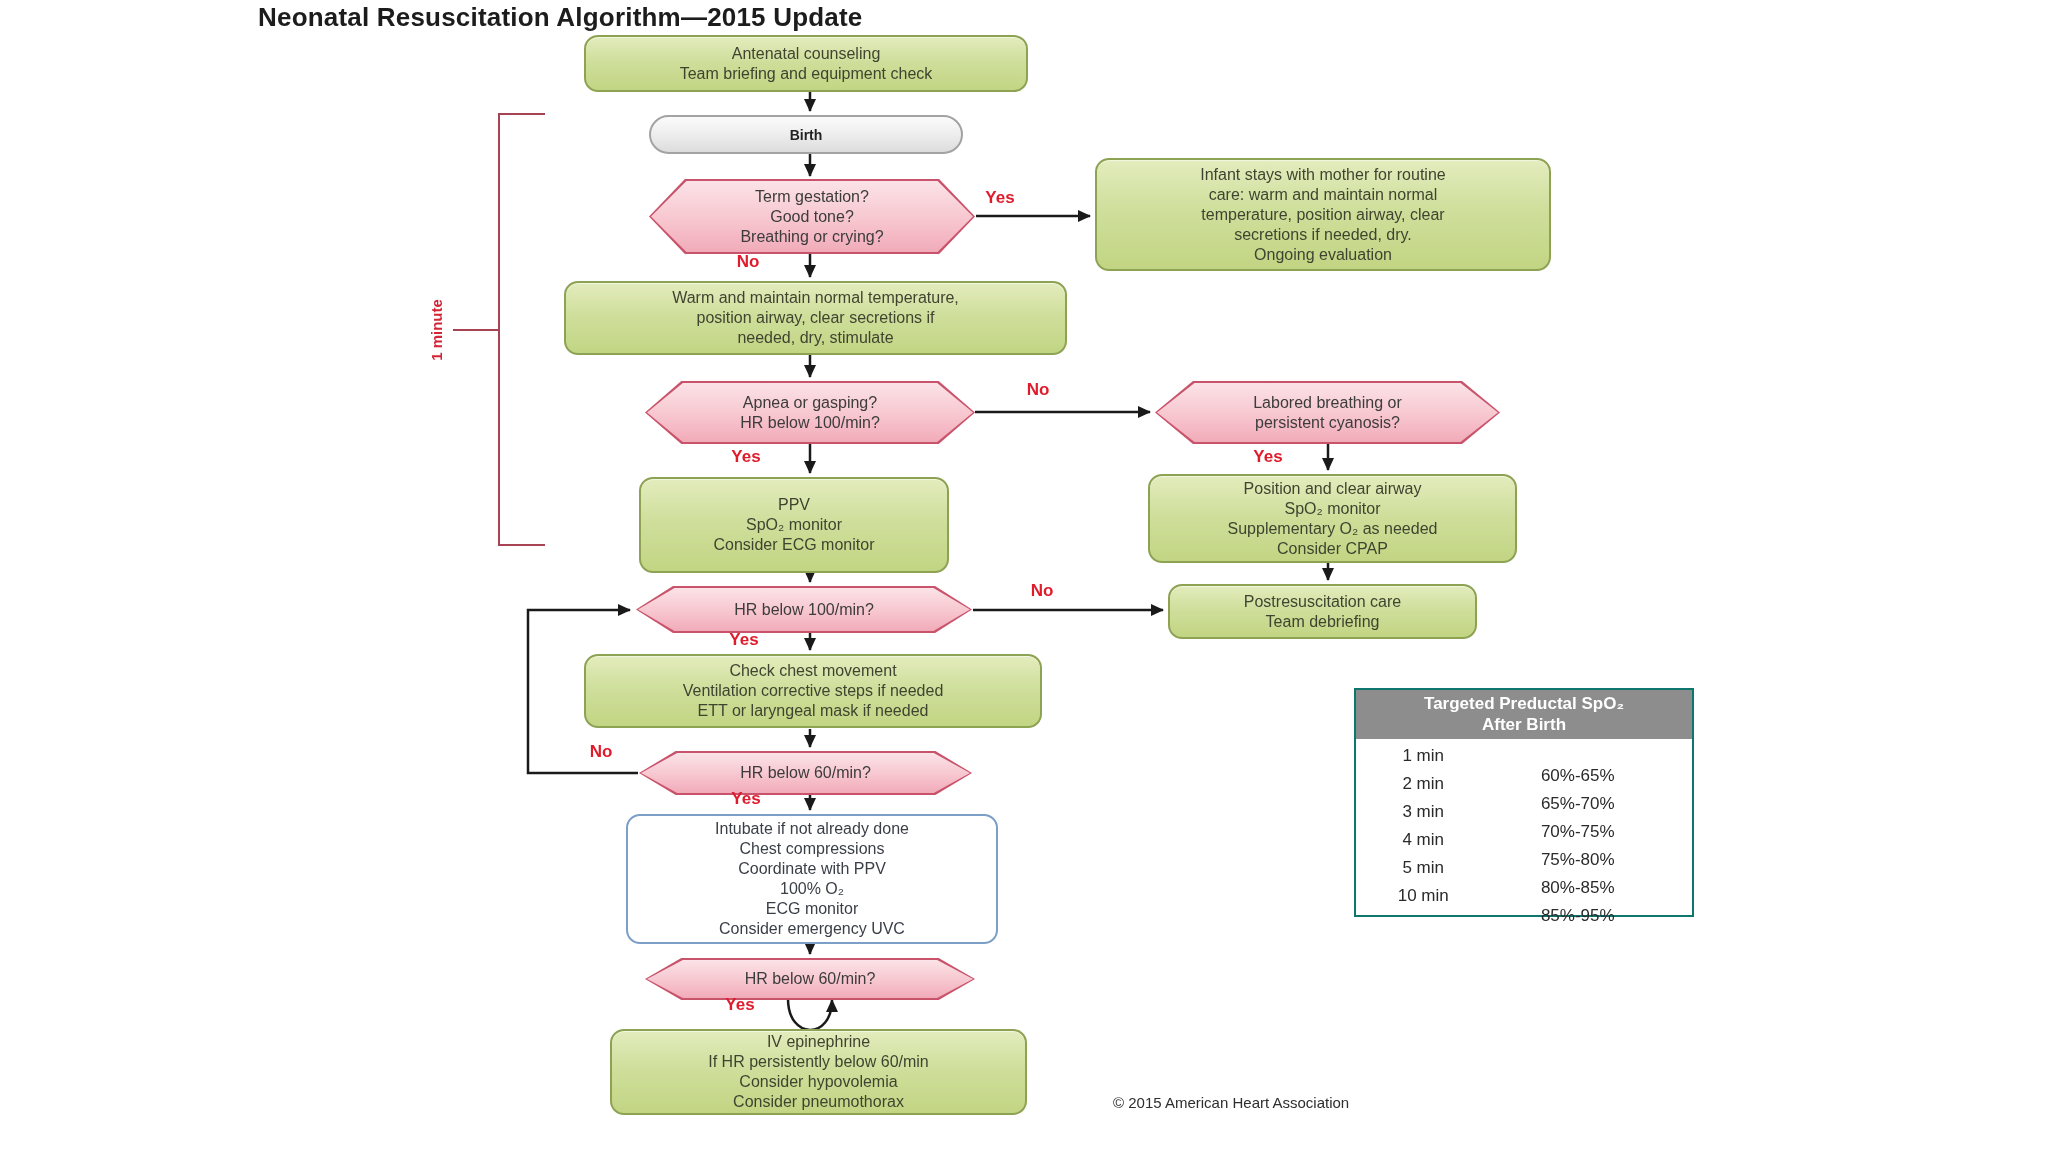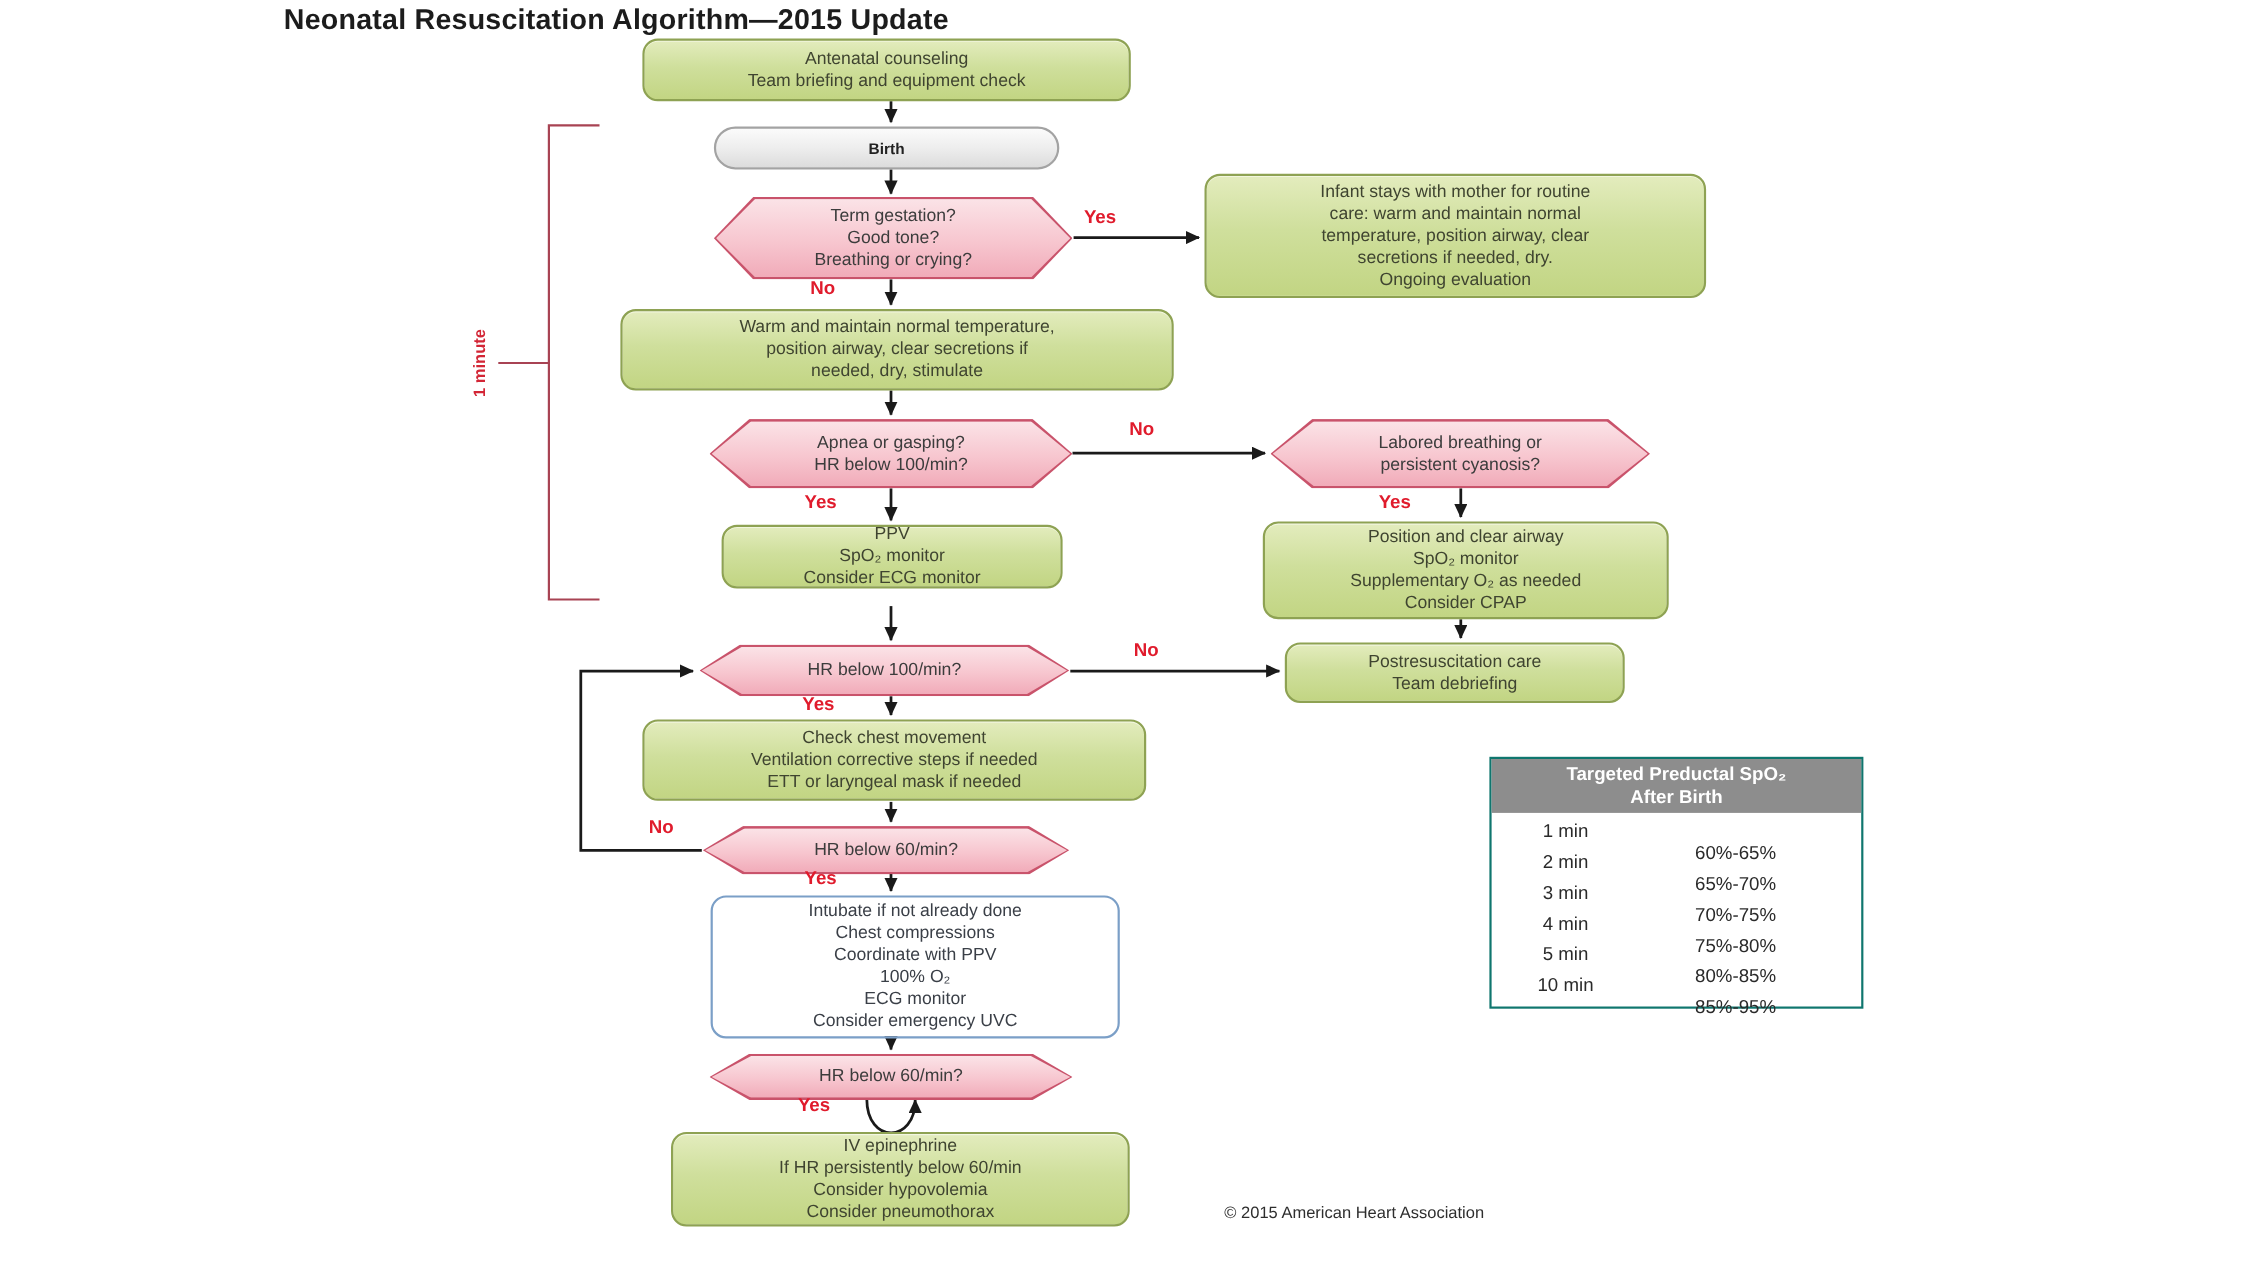--- a/index.html
+++ b/index.html
@@ -134,21 +134,21 @@
     </div>
   </div>
 
   <div class="hex" style="left:1155px;top:381px;width:345px;height:63px;">
     <div class="hex-in">
       <div>Labored breathing or</div>
       <div>persistent cyanosis?</div>
     </div>
   </div>
 
-  <div class="node green" style="left:656px;top:477px;width:310px;height:58px;">
+  <div class="node green" style="left:639px;top:477px;width:310px;height:96px;">
     <div>PPV</div>
     <div>SpO₂ monitor</div>
     <div>Consider ECG monitor</div>
   </div>
 
   <div class="node green" style="left:1148px;top:474px;width:369px;height:89px;">
     <div>Position and clear airway</div>
     <div>SpO₂ monitor</div>
     <div>Supplementary O₂ as needed</div>
     <div>Consider CPAP</div>
@@ -170,21 +170,21 @@
     <div>Ventilation corrective steps if needed</div>
     <div>ETT or laryngeal mask if needed</div>
   </div>
 
   <div class="hex" style="left:639px;top:751px;width:333px;height:44px;">
     <div class="hex-in">
       <div>HR below 60/min?</div>
     </div>
   </div>
 
-  <div class="node blue" style="left:626px;top:814px;width:372px;height:130px;margin-left:20px;">
+  <div class="node blue" style="left:626px;top:814px;width:372px;height:130px;">
     <div>Intubate if not already done</div>
     <div>Chest compressions</div>
     <div>Coordinate with PPV</div>
     <div>100% O₂</div>
     <div>ECG monitor</div>
     <div>Consider emergency UVC</div>
   </div>
 
   <div class="hex" style="left:645px;top:958px;width:330px;height:42px;">
     <div class="hex-in">

